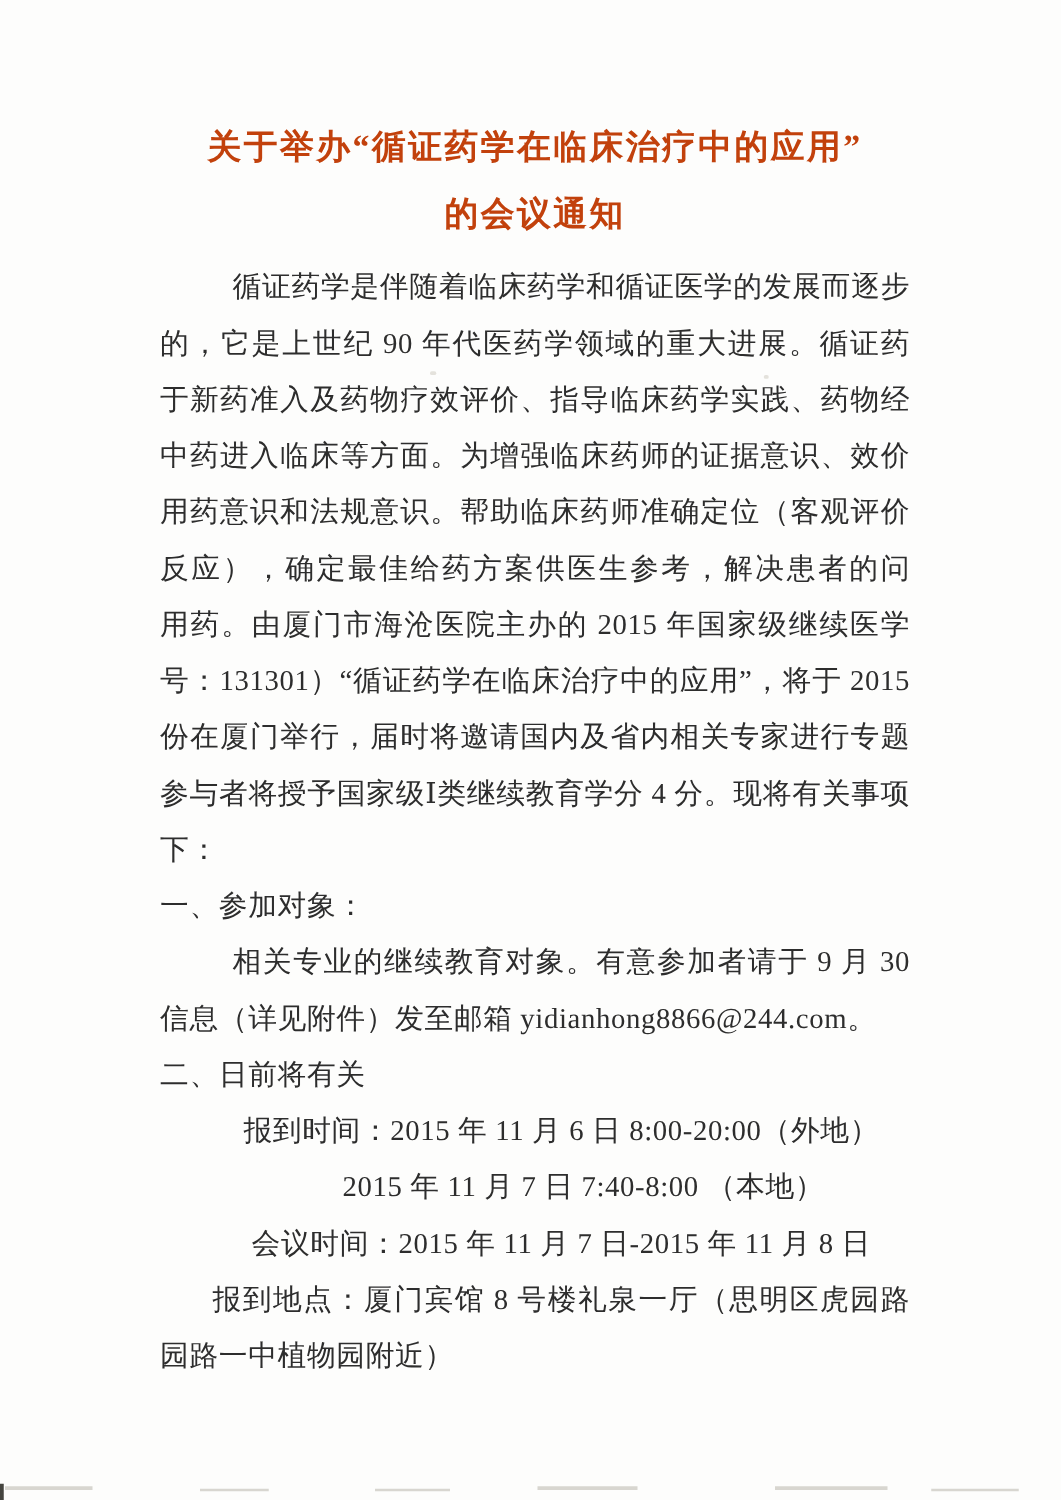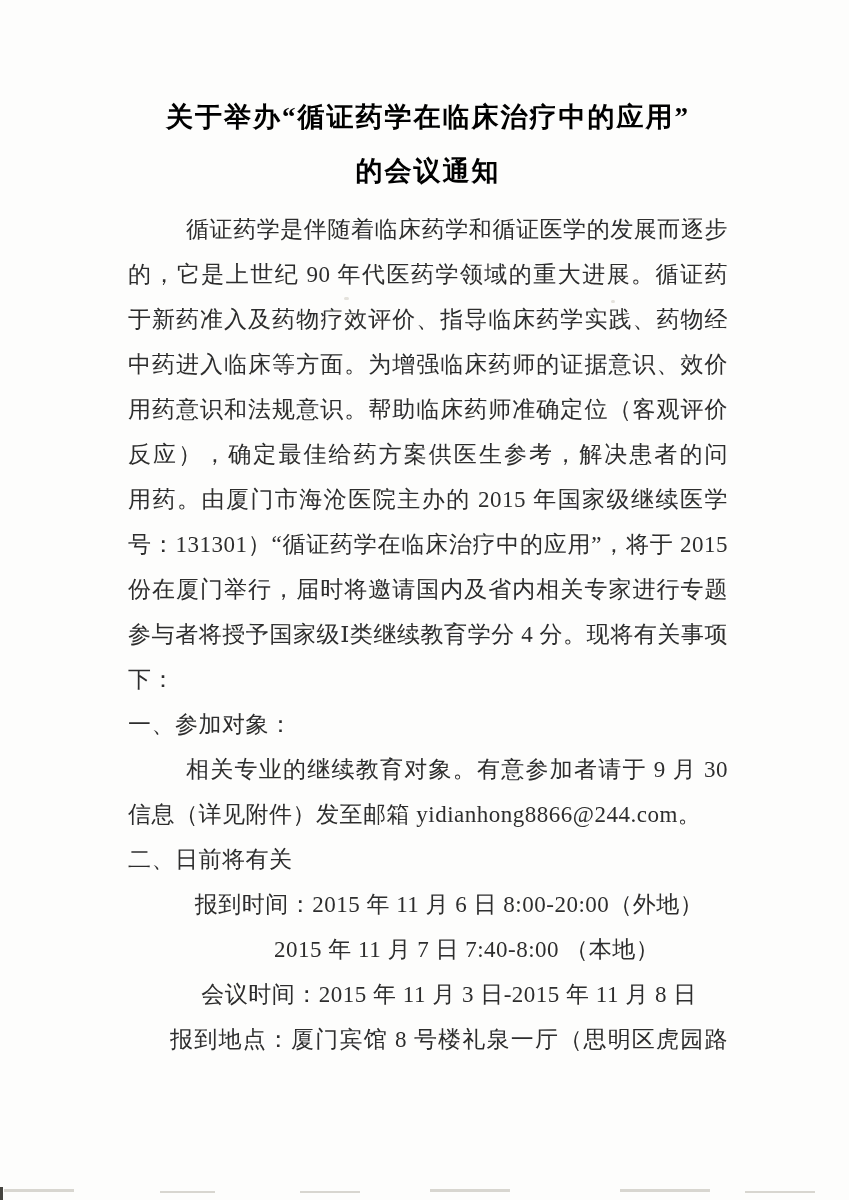--- a/index.html
+++ b/index.html
@@ -61,21 +61,21 @@
     left:0; bottom:0;
     width:3px; height:13px;
     background:#45443f;
   }
 </style>
 </head>
 <body>
 
 <div class="page" style="background: rgb(253, 253, 252); color: rgb(45, 45, 45);">
 
-  <div class="title-block" style="color: #000000; text-align: center;">
+  <div class="title-block" style="color: #c2410c; text-align: center;">
     <span class="title-line">关于举办“循证药学在临床治疗中的应用”</span>
     <span class="title-line">的会议通知</span>
   </div>
 
   <div class="body-block">
       <div class="line fill indent-para">循证药学是伴随着临床药学和循证医学的发展而逐步发展起来</div>
       <div class="line fill">的，它是上世纪 90 年代医药学领域的重大进展。循证药学主要应用</div>
       <div class="line fill">于新药准入及药物疗效评价、指导临床药学实践、药物经济学评价及</div>
       <div class="line fill">中药进入临床等方面。为增强临床药师的证据意识、效价意识、合理</div>
       <div class="line fill">用药意识和法规意识。帮助临床药师准确定位（客观评价疗效与不良</div>
@@ -84,22 +84,23 @@
       <div class="line fill">号：131301）“循证药学在临床治疗中的应用”，将于 2015 年 11 月</div>
       <div class="line fill">份在厦门举行，届时将邀请国内及省内相关专家进行专题学术报告，</div>
       <div class="line fill">参与者将授予国家级Ⅰ类继续教育学分 4 分。现将有关事项通知如</div>
       <div class="line">下：</div>
       <div class="line">一、参加对象：</div>
       <div class="line fill indent-para">相关专业的继续教育对象。有意参加者请于 9 月 30 日前将有关</div>
       <div class="line">信息（详见附件）发至邮箱 yidianhong8866@244.com。</div>
       <div class="line">二、日前将有关</div>
       <div class="line indent-sub">报到时间：2015 年 11 月 6 日  8:00-20:00（外地）</div>
       <div class="line indent-date">2015 年 11 月 7 日  7:40-8:00 （本地）</div>
-      <div class="line indent-sub">会议时间：2015 年 11 月 3 日-2015 年 11 月 8 日</div>
+      <div class="line indent-sub">会议时间：2015 年 11 月 7 日-2015 年 11 月 8 日</div>
       <div class="line fill indent-sub">报到地点：厦门宾馆 8 号楼礼泉一厅（思明区虎园路 16 号，文</div>
+      <div class="line">园路一中植物园附近）</div>
     </div>
 
   <div class="scan-speck" style="left:344px; top:297px; width:5px; height:3px;"></div>
   <div class="scan-speck" style="left:611px; top:300px; width:4px; height:3px;"></div>
 
   <div>
     <div class="edge-seg" style="left:4px;   bottom:8px;  width:70px;"></div>
     <div class="edge-seg" style="left:160px; bottom:7px;  width:55px; height:2px;"></div>
     <div class="edge-seg" style="left:300px; bottom:7px;  width:60px; height:2px;"></div>
     <div class="edge-seg" style="left:430px; bottom:8px;  width:80px;"></div>

